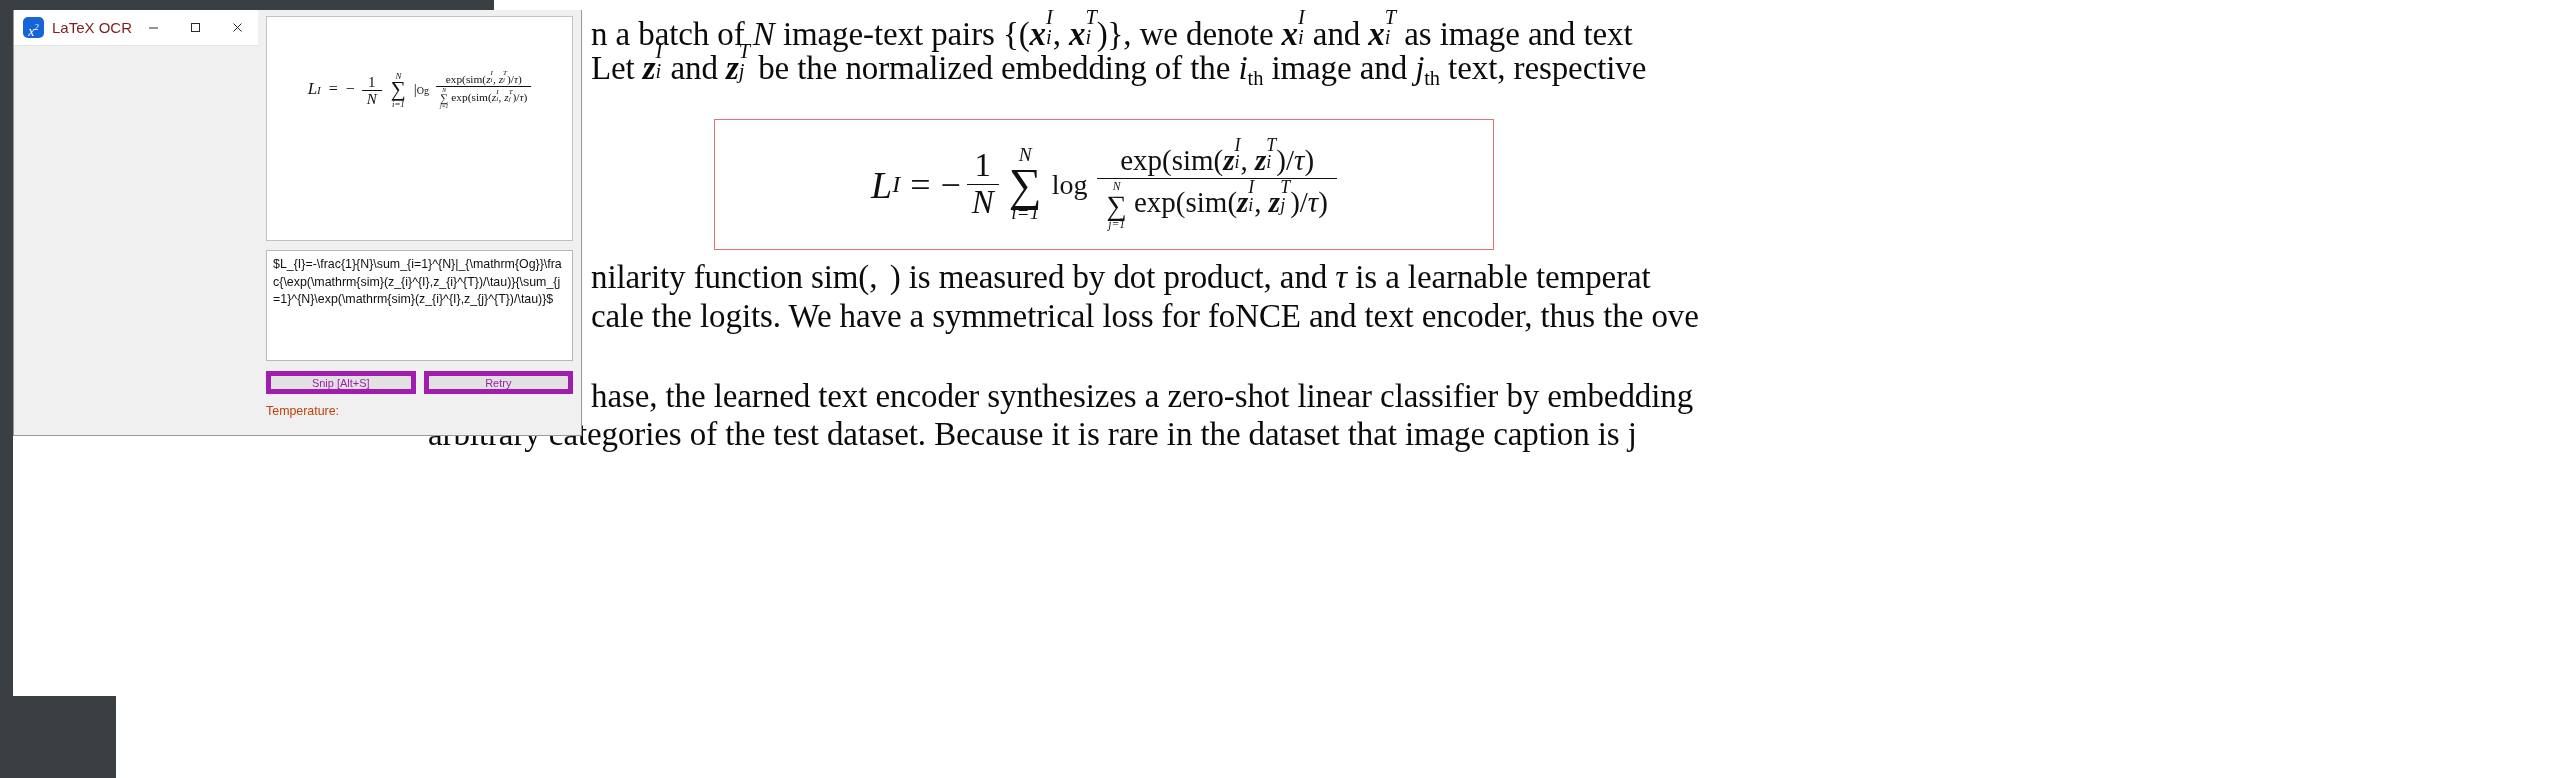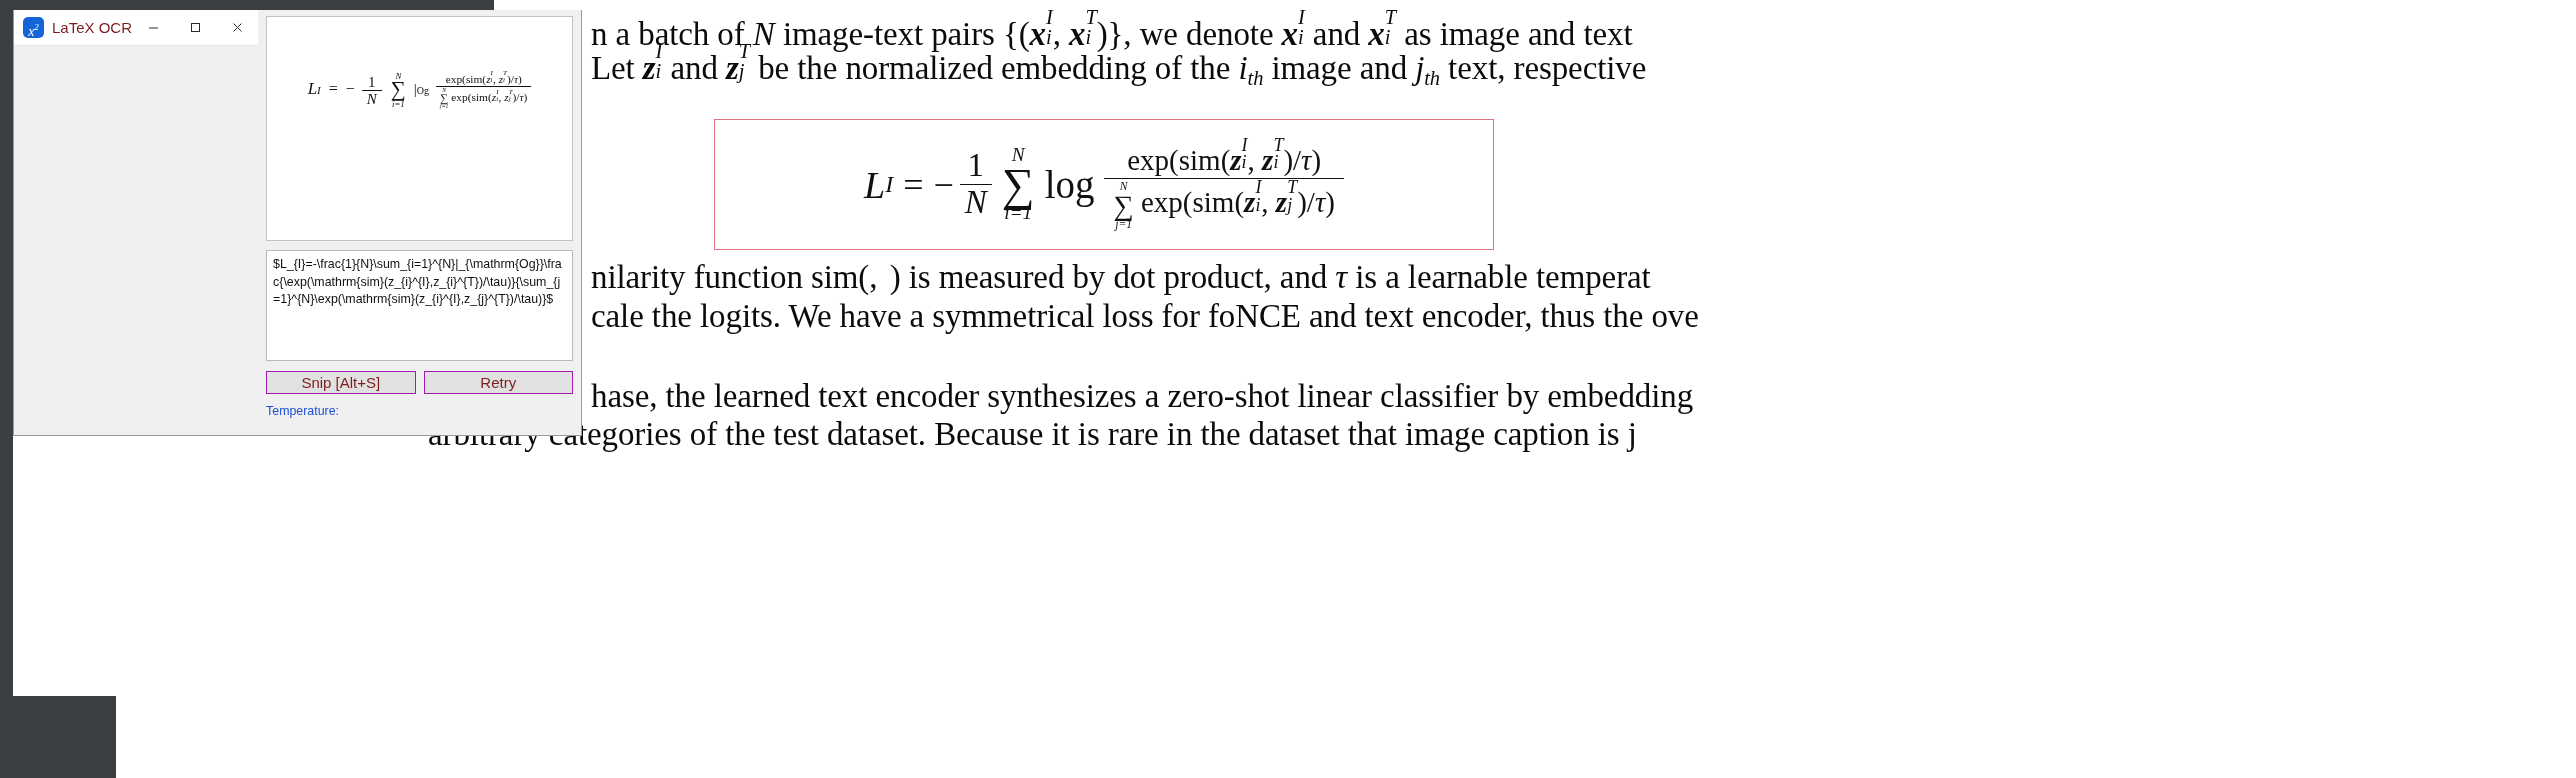--- a/index.html
+++ b/index.html
@@ -29,21 +29,21 @@
     overflow: hidden;
   }
   .doc-line {
     position: absolute;
     white-space: nowrap;
     font-size: 33px;
     line-height: 1.0;
     letter-spacing: -0.1px;
   }
   .mi { font-style: italic; font-family: "Liberation Serif", serif; }
-  .sub { font-size: 0.62em; vertical-align: -0.28em; font-style: italic; }
+  .sub { font-size: 0.62em; vertical-align: -0.28em; }
   .supsub {
     display: inline-block;
     vertical-align: baseline;
     font-size: 0.62em;
     line-height: 0.95;
     text-align: left;
     font-style: italic;
     position: relative;
     top: -0.10em;
   }
@@ -207,40 +207,40 @@
   .btn-row {
     display: flex;
     gap: 8px;
     margin-top: 10px;
     flex: 0 0 auto;
   }
   .btn {
     flex: 1 1 0;
     height: 23px;
     background: #e1e1e1;
-    border: 1px solid #a21caf;
-    font-size: 15px;
-    color: #7f1d1d;
+    border: 5px solid #a21caf;
+    font-size: 11px;
+    color: #a21caf;
     display: flex;
     align-items: center;
     justify-content: center;
     font-family: "Liberation Sans", sans-serif;
   }
 
   
   .temp-row {
     display: flex;
     align-items: center;
     margin-top: 10px;
     flex: 0 0 auto;
     padding-bottom: 2px;
   }
   .temp-label {
     font-size: 12.4px;
-    color: #1d4ed8;
+    color: #c2410c;
     margin-right: 6px;
     white-space: nowrap;
   }
   .spin {
     flex: 1 1 auto;
     height: 22px;
     background: #ffffff;
     border: 1px solid #b9b9b9;
     display: flex;
     align-items: stretch;
@@ -291,21 +291,21 @@
         <span style="font-size:36px;">−</span>
         <span class="frac" style="font-size:33px; margin:0 6px;">
           <span class="num">1</span>
           <span class="den"><span class="mi">N</span></span>
         </span>
         <span class="bigsum" style="font-size:46px; margin:0 4px;">
           <span class="lim" style="position:relative; top:2px;"><span class="mi">N</span></span>
           <span class="sig">∑</span>
           <span class="lim" style="position:relative; top:-2px;"><span class="mi">i</span>=1</span>
         </span>
-        <span style="font-size:39px; margin-left:6px;">log</span>
+        <span style="font-size:28px; margin-left:6px;">log</span>
         <span class="frac" style="font-size:29px; margin-left:10px;">
           <span class="num" style="padding:0 9px 2px 9px;">
             exp(sim(<span class="bm">z</span><span class="supsub"><i>I</i><i class="s2">i</i></span>, <span class="bm">z</span><span class="supsub"><i>T</i><i class="s2">i</i></span>)/<span class="mi">τ</span>)
           </span>
           <span class="den" style="padding:2px 9px 0 9px;">
             <span class="bigsum" style="font-size:29px; vertical-align:middle;">
               <span class="lim" style="font-size:0.40em;"><span class="mi">N</span></span>
               <span class="sig" style="font-size:0.98em;">∑</span>
               <span class="lim" style="font-size:0.40em;"><span class="mi">j</span>=1</span>
             </span>

